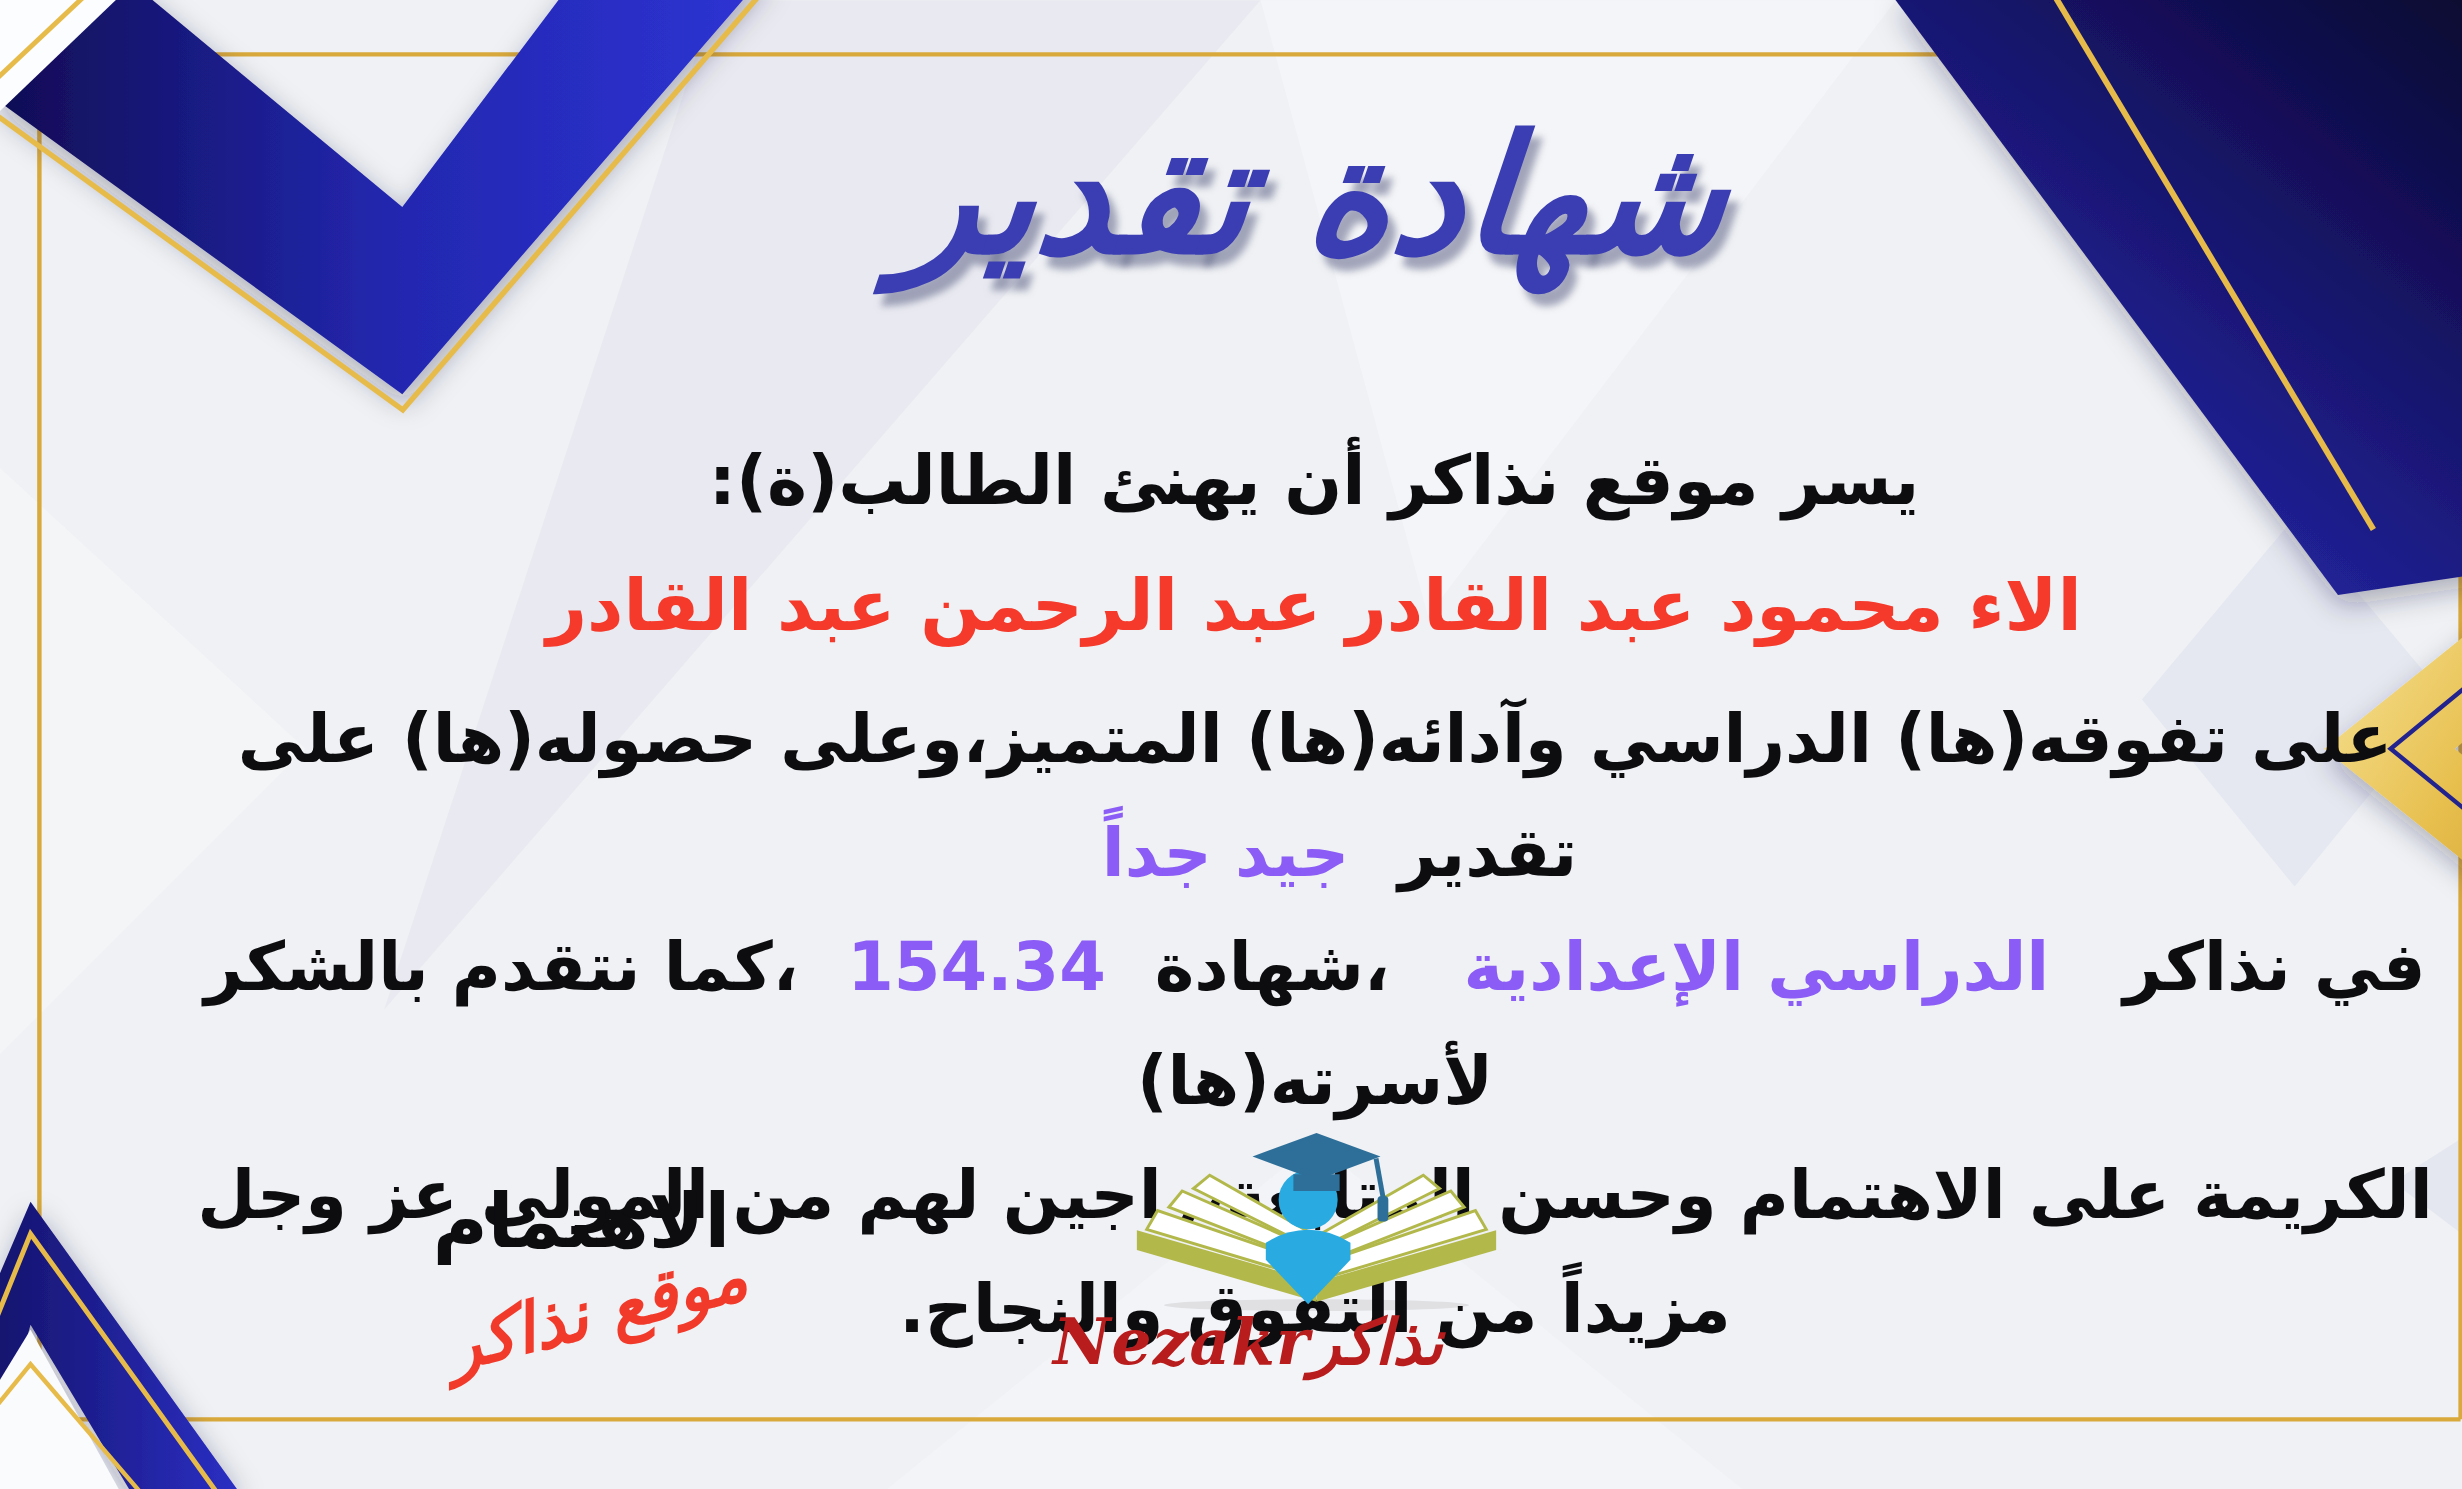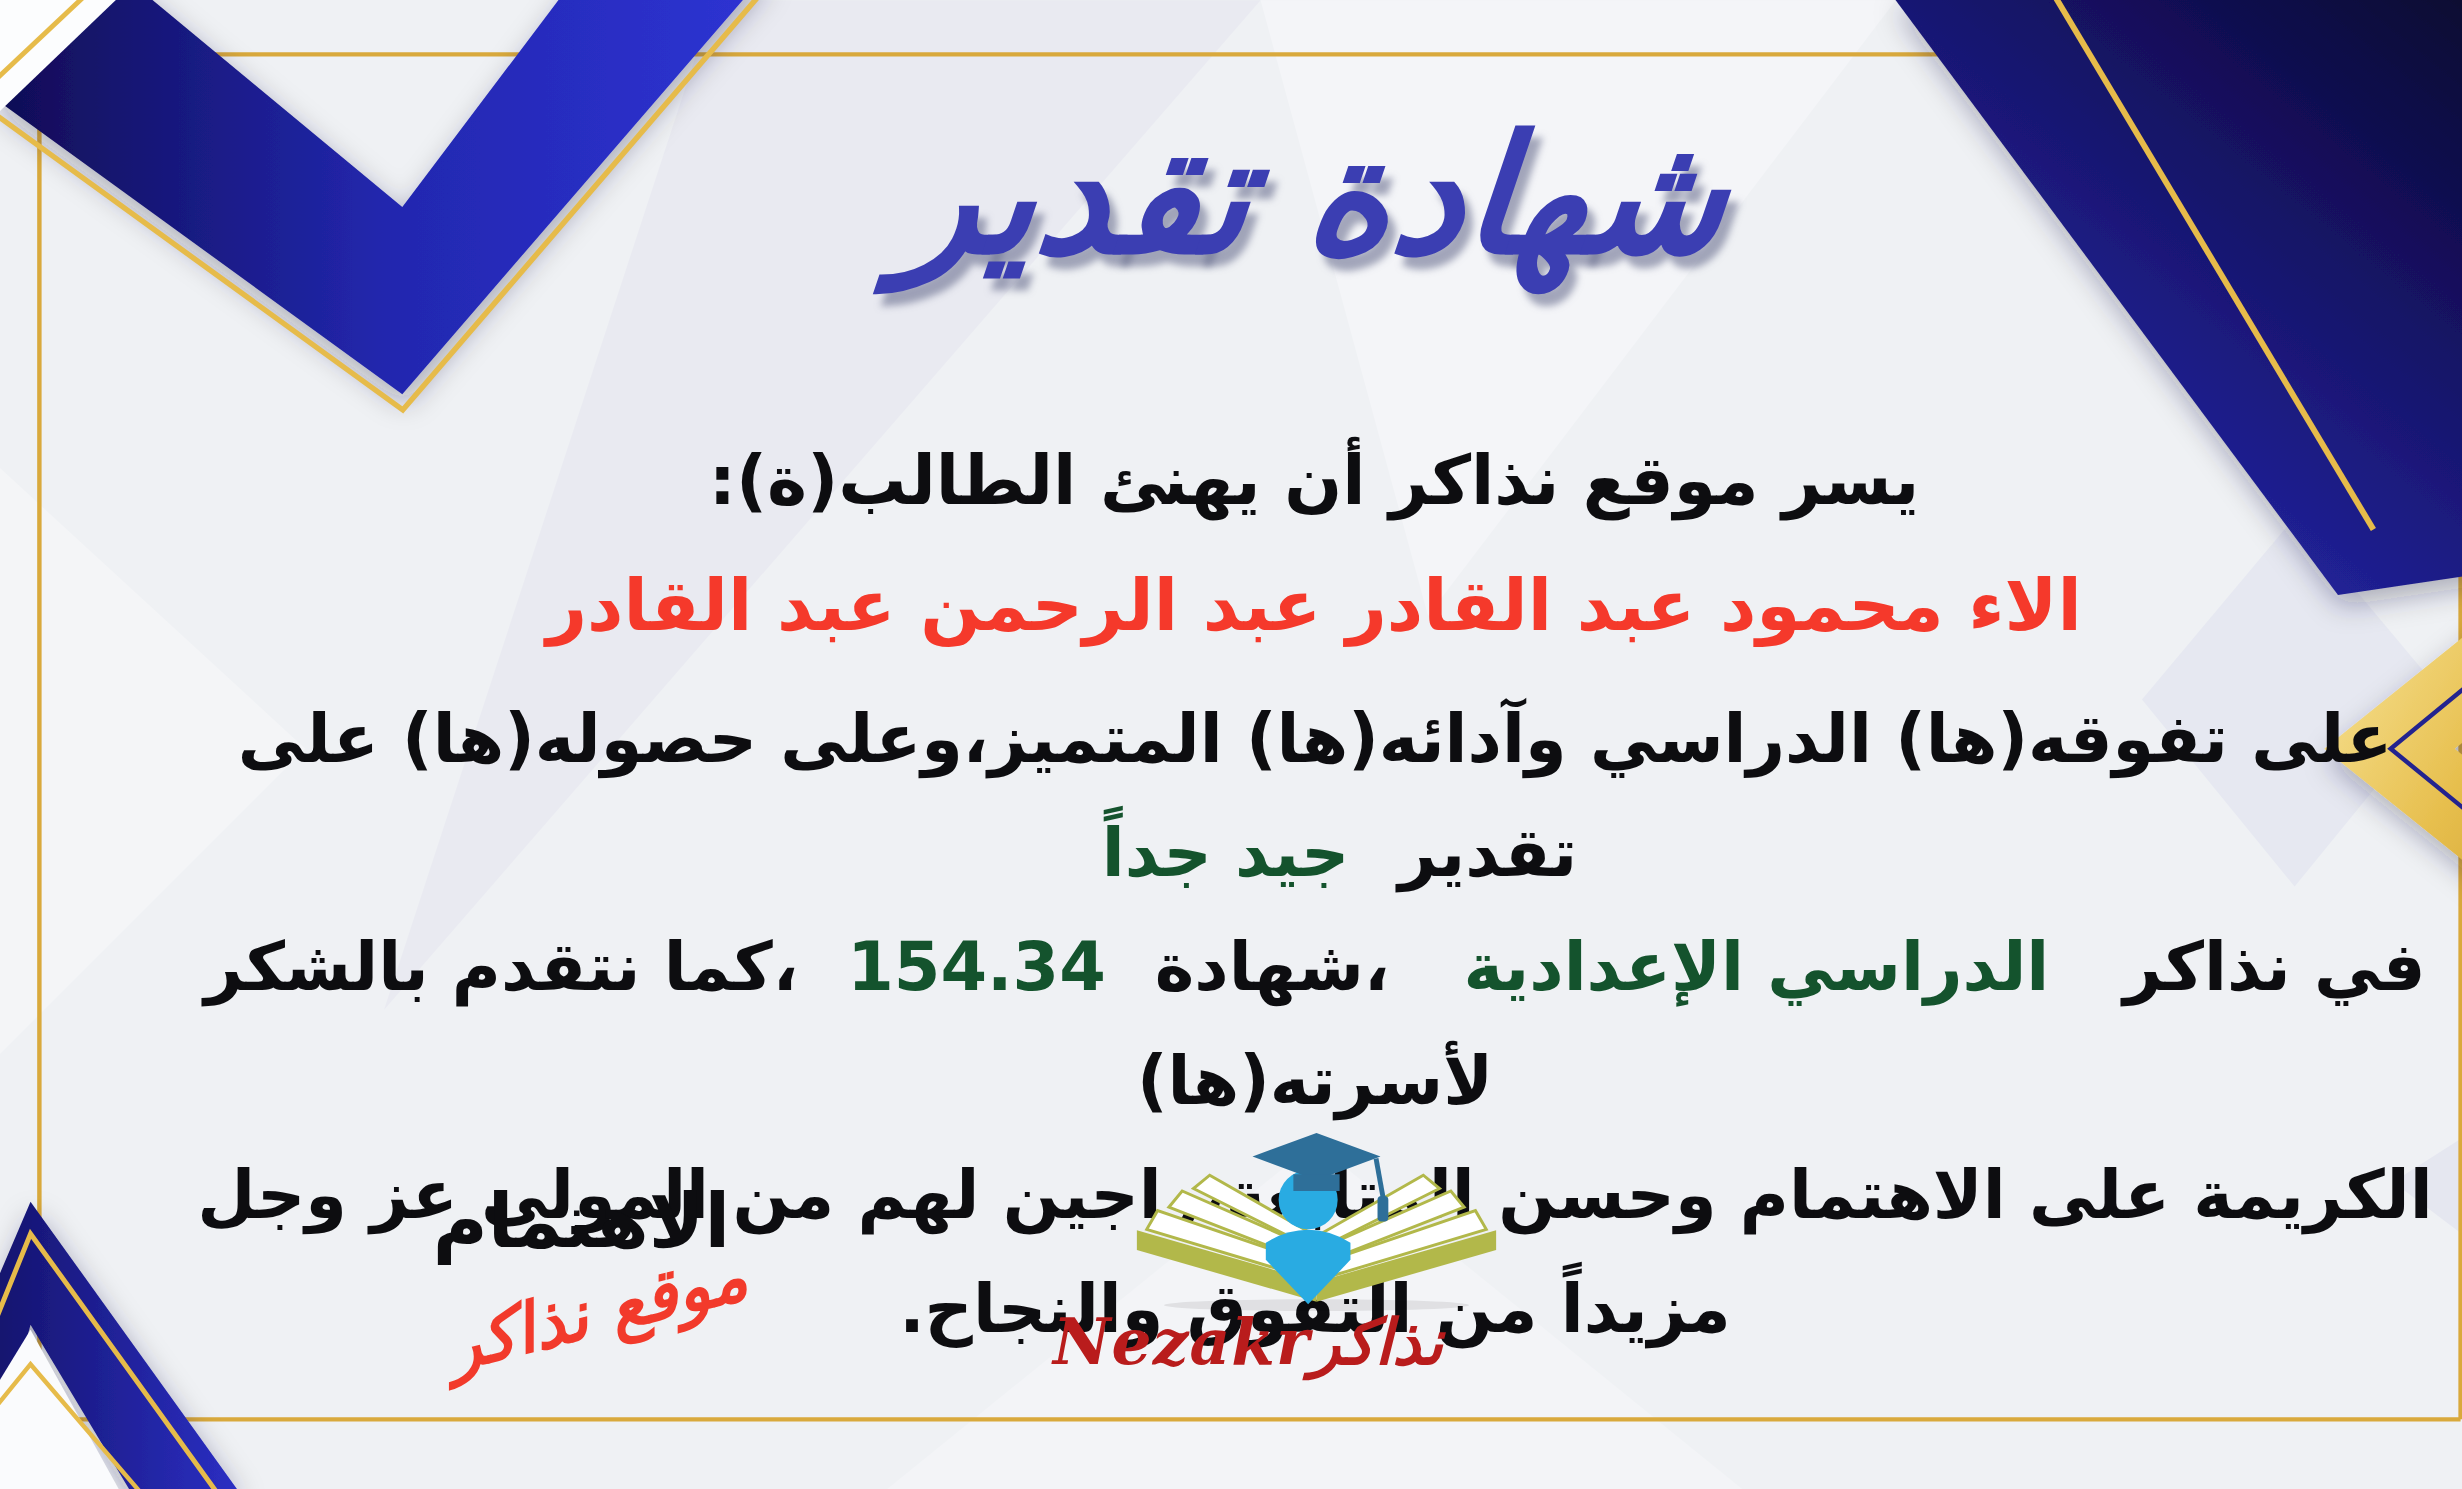--- a/index.html
+++ b/index.html
@@ -15,21 +15,21 @@
     font-family:"DejaVu Serif", serif; color:#3b3eb2;
     text-shadow:8.9px 11.8px 7.9px rgba(95,100,135,.55);
     transform:skewX(-5deg);
   }
   .intro{top:441px; font-size:68px; font-weight:bold; color:#0d0d10; direction:rtl;}
   .name{top:564px; font-size:71px; font-weight:bold; color:#f5392b; direction:rtl;}
   .para{
     top:682px; left:74px; width:2482px; position:absolute; text-align:center;
     font-size:67px; line-height:114px; font-weight:bold; color:#0d0d10; direction:rtl;
   }
-  .red{color:#14532d;}
+  .red{color:#8b5cf6;}
   .g1{margin:0 49px;}
   .g2{margin:0 74px;}
   .sig-label{left:424px; top:1177px; width:315px; text-align:center;
     font-size:75px; font-weight:bold; color:#0d0d10; direction:rtl;}
   .sig-script{
     left:394px; top:1271px; width:404px; text-align:center;
     font-size:68px; font-style:italic; font-weight:bold; color:#f23a2b; direction:rtl;
     font-family:"DejaVu Serif", serif; transform:rotate(-14deg);
   }
   .logo{left:1112px; top:1127px; width:409px; height:286px; position:absolute;}

